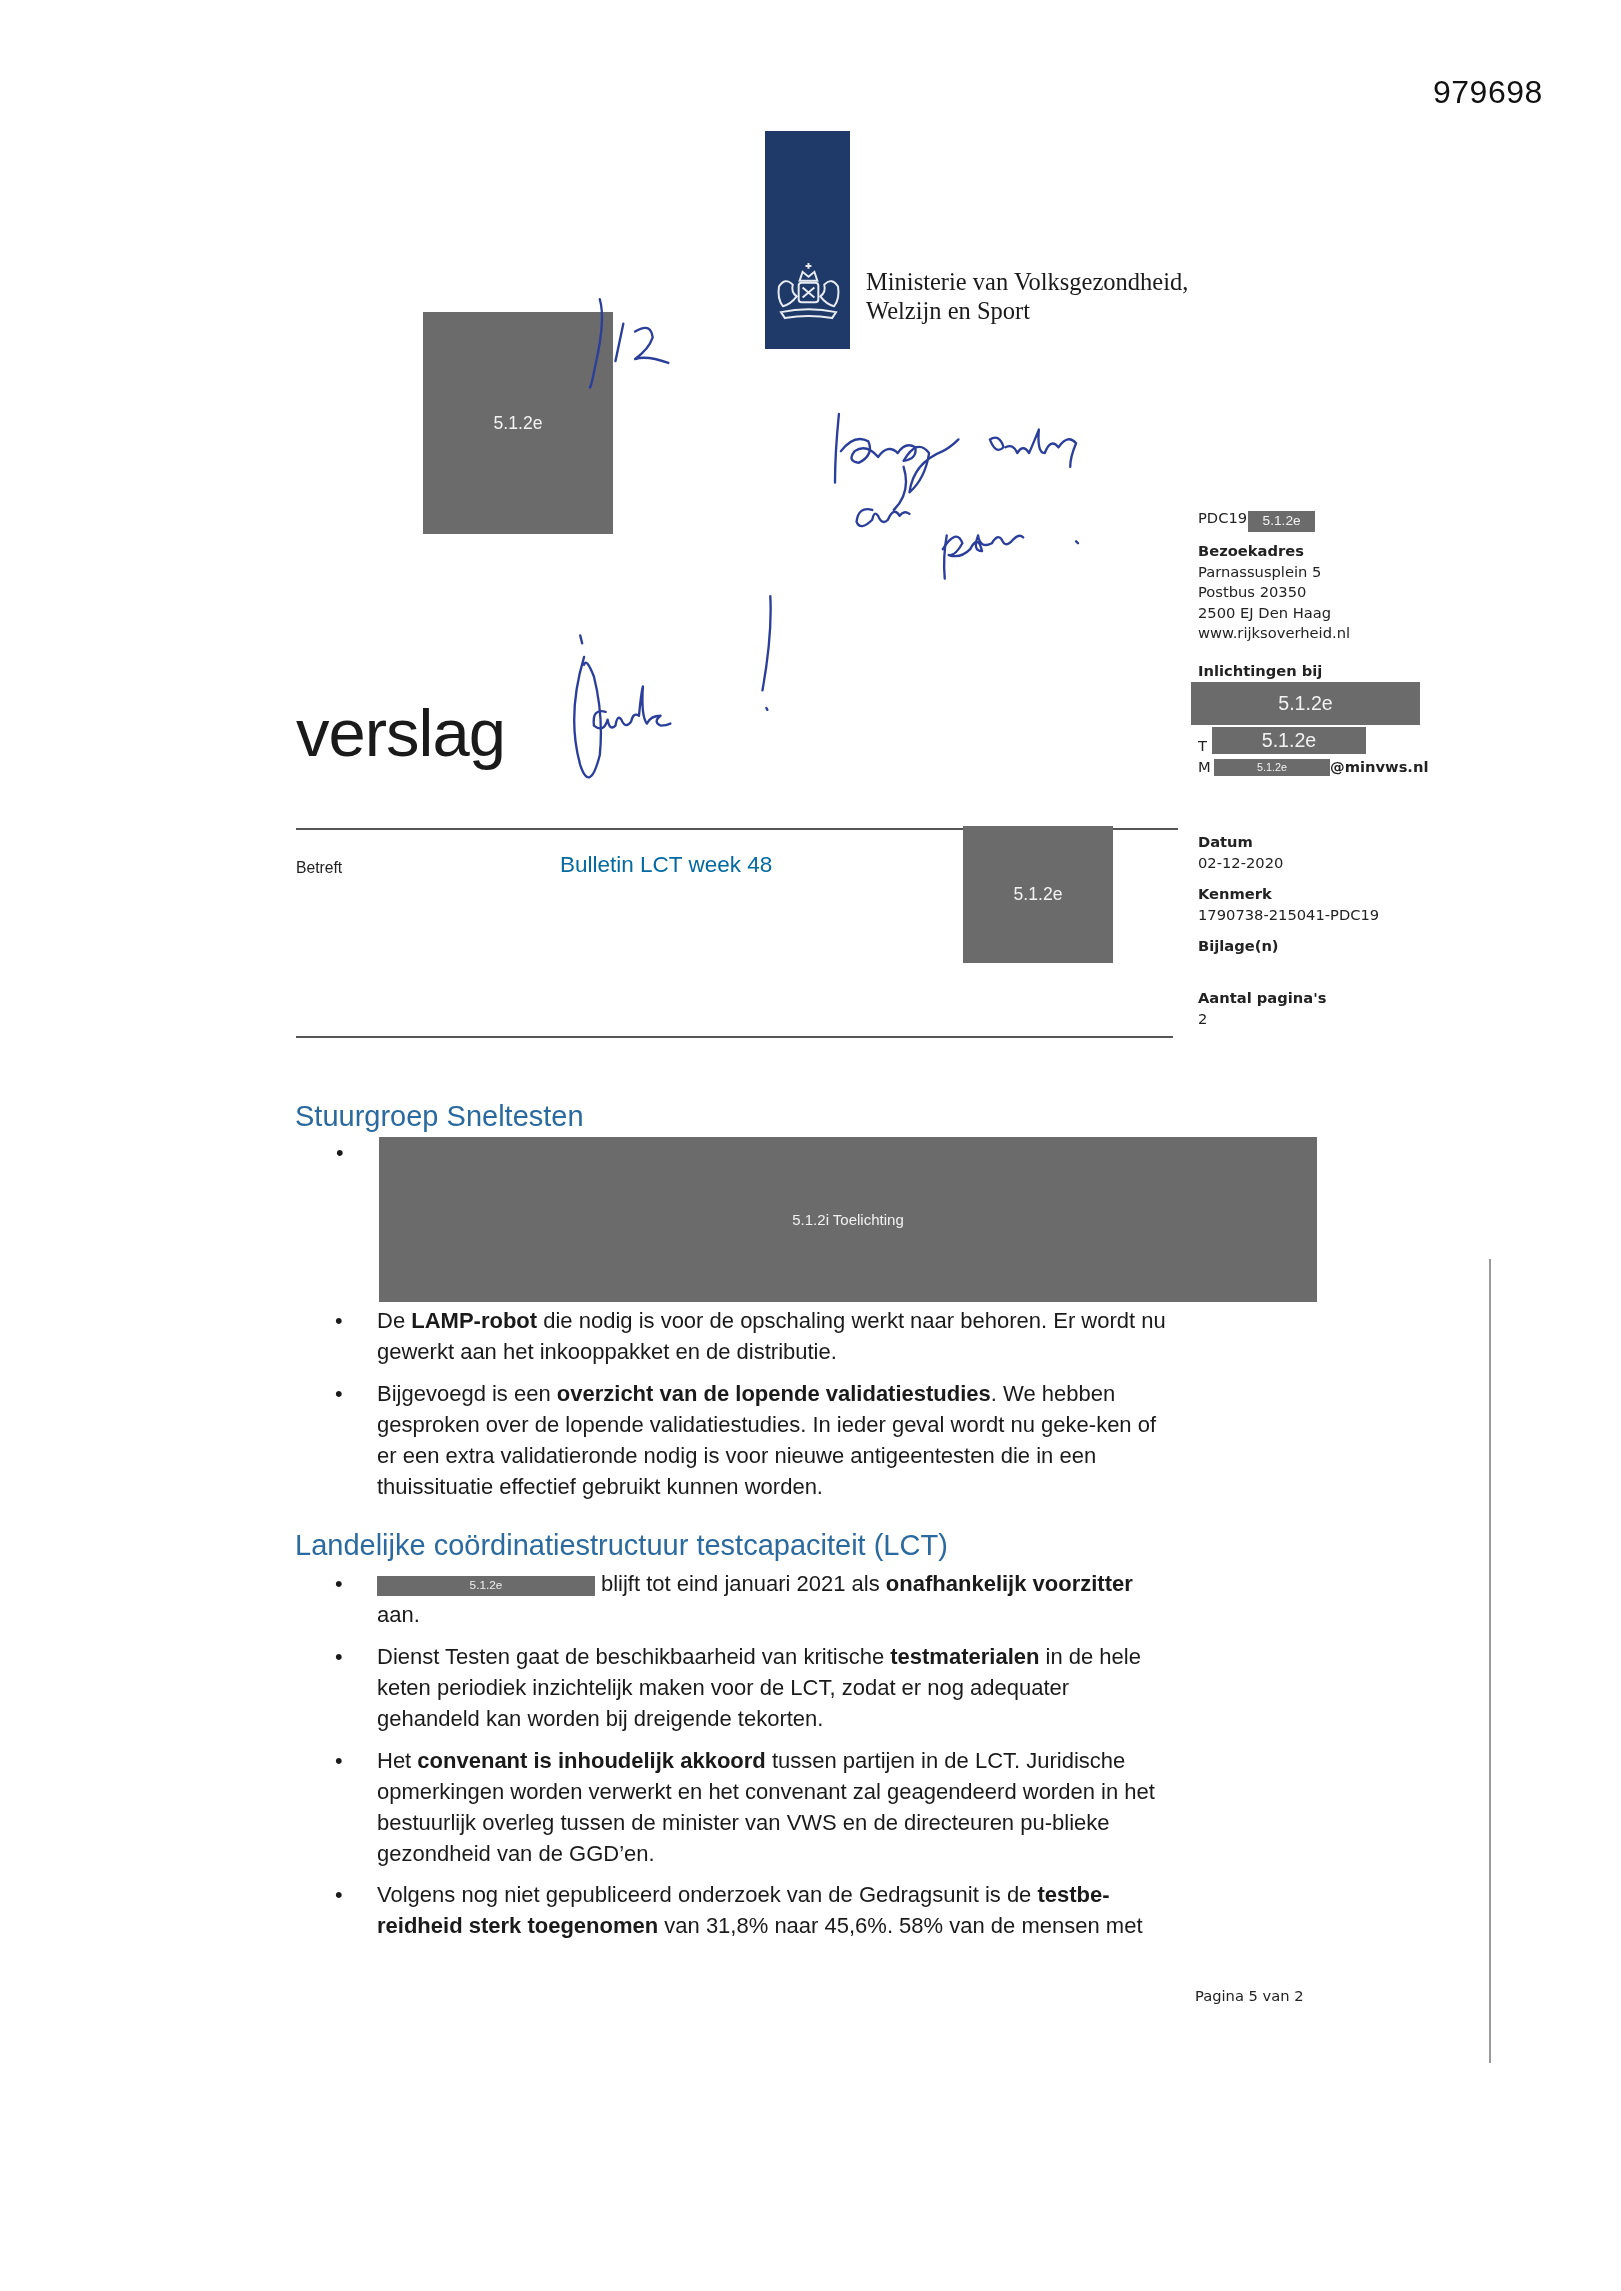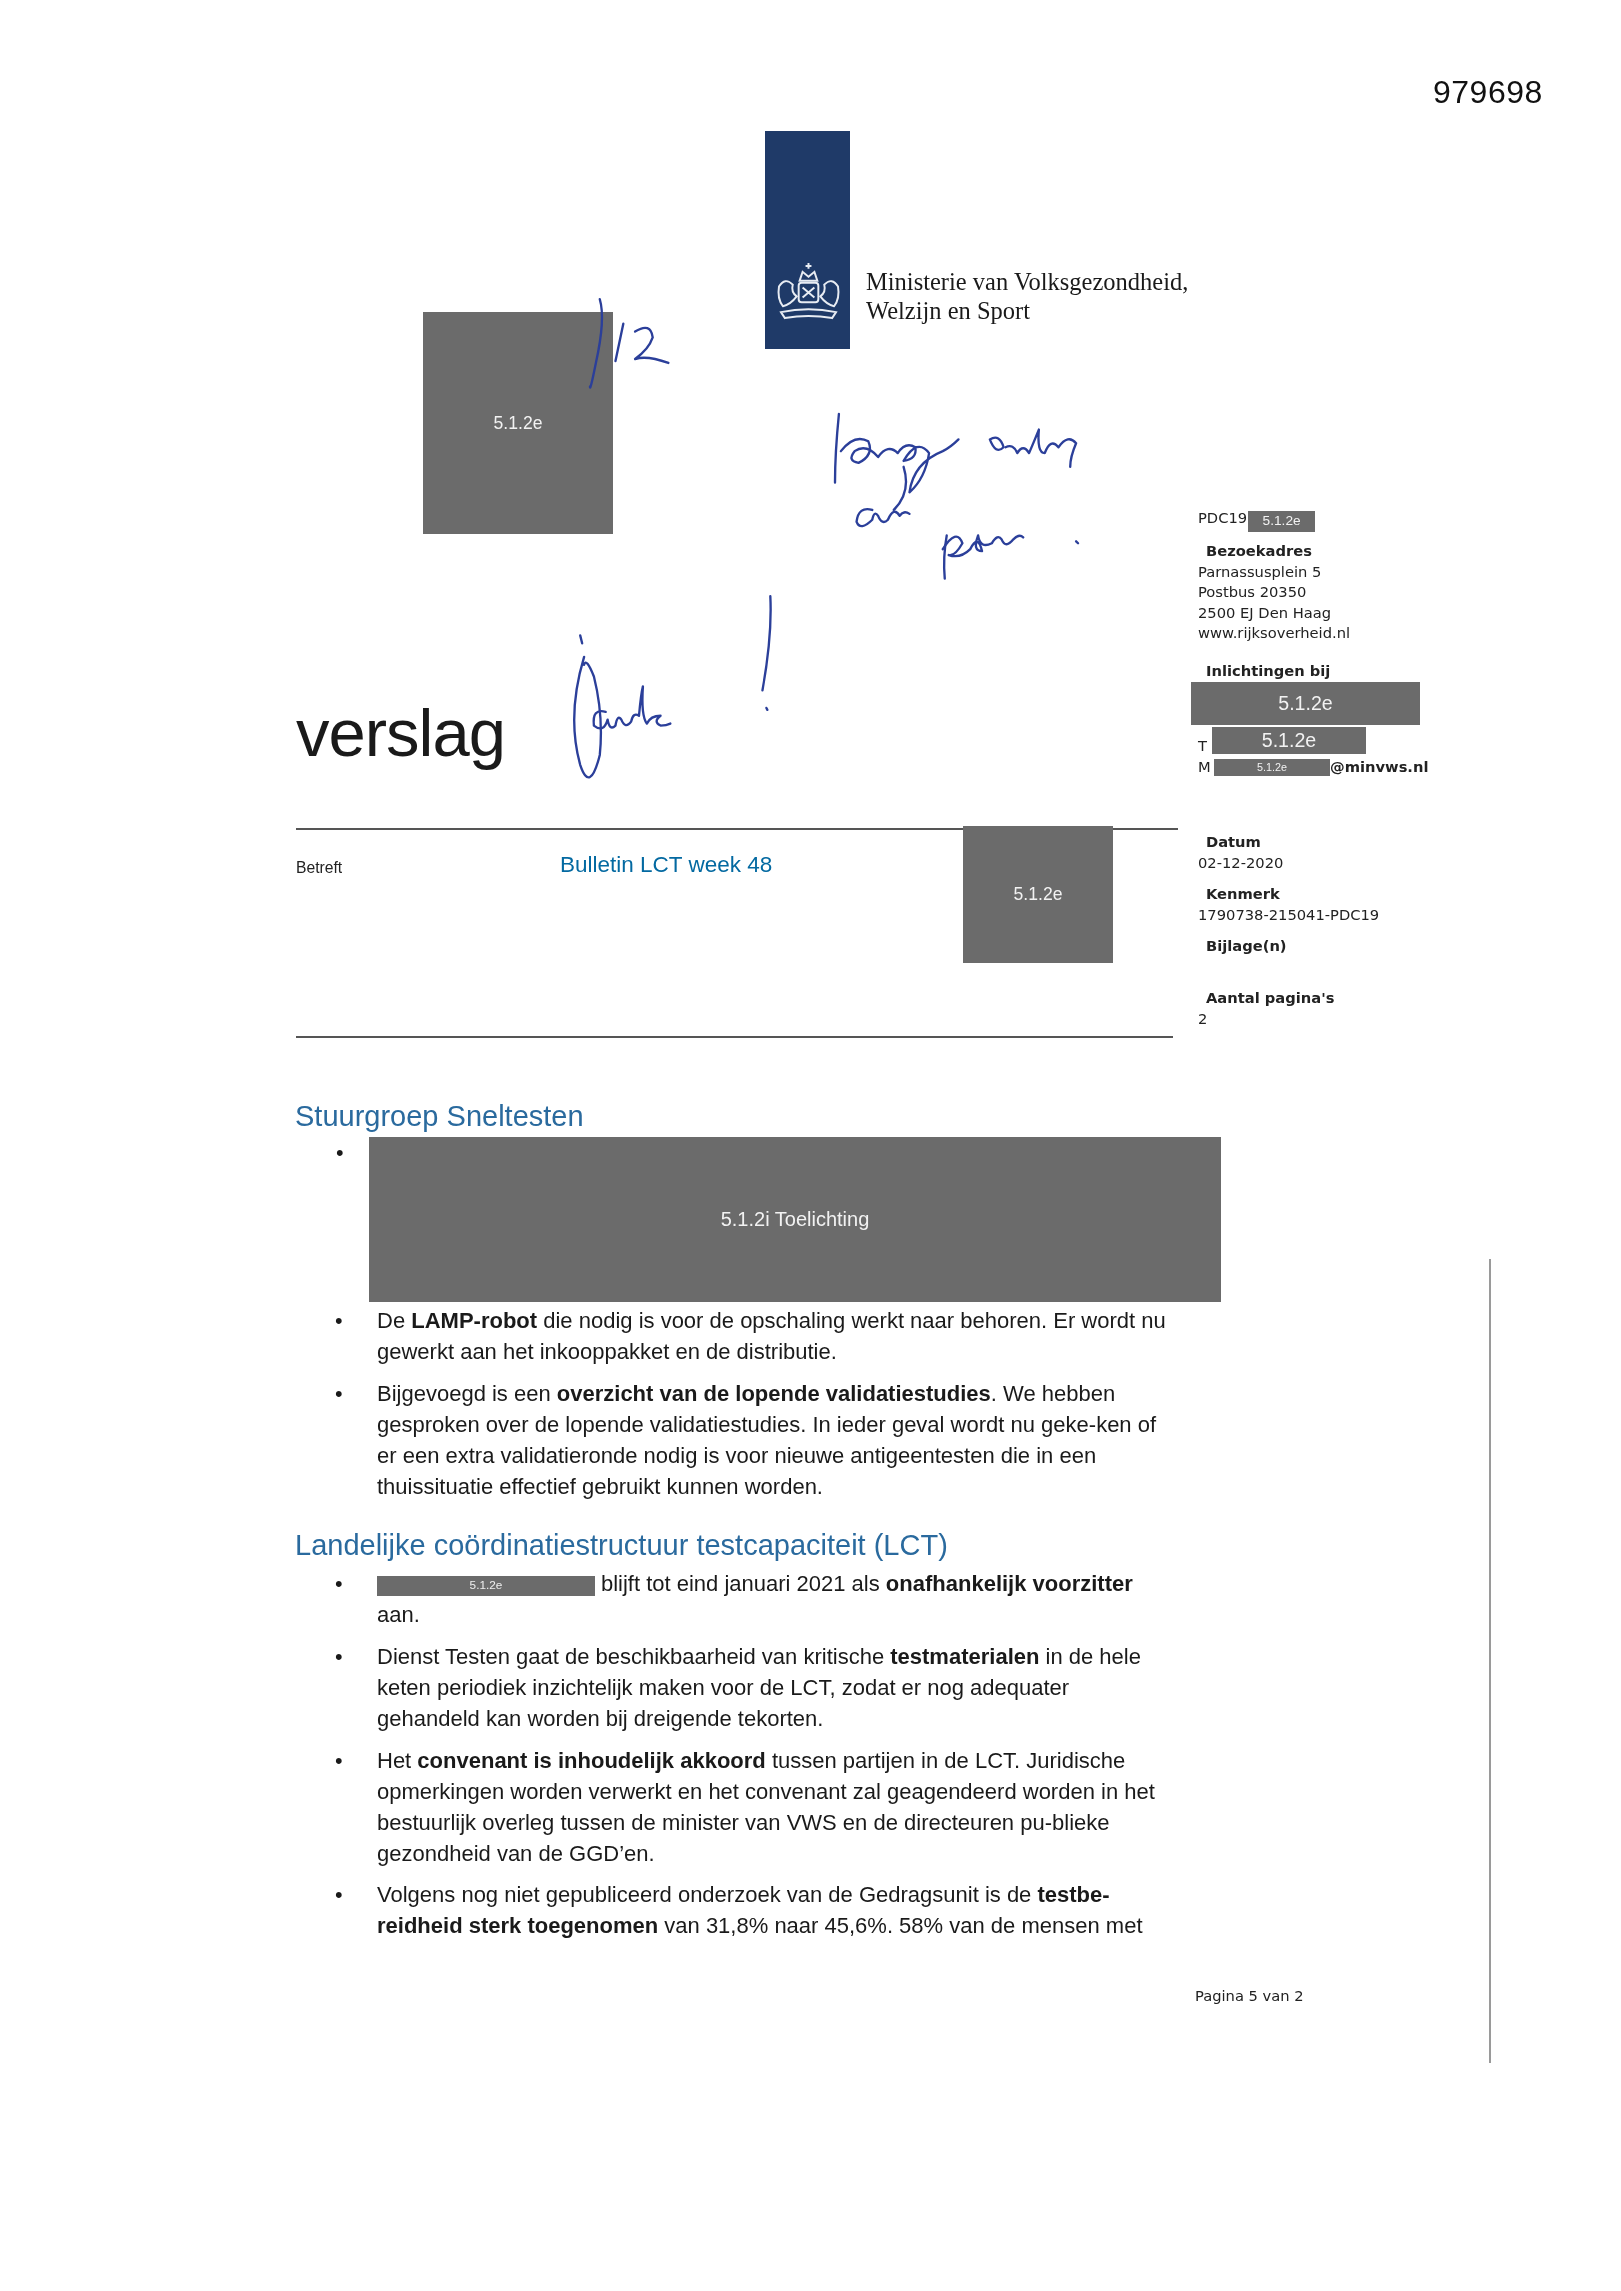--- a/index.html
+++ b/index.html
@@ -22,21 +22,21 @@
   .ministry { left: 866px; top: 267px; font-family: "Liberation Serif", serif; font-size: 24.5px; line-height: 29px; color: #1a1a1a; }
 
   
   .hand { position: absolute; left: 0; top: 0; pointer-events: none; }
 
   
   .title { left: 296px; top: 694px; font-size: 67px; color: #1a1a1a; letter-spacing: -1px; }
 
   
   .col { left: 1198px; font-family: "DejaVu Sans", sans-serif; font-size: 14.7px; line-height: 20.6px; color: #222; }
-  .col b { font-weight: bold; margin-left: 8px; }
+  .col b { font-weight: bold; }
 
   
   .rule { position: absolute; height: 2px; background: #555; }
 
   .betreft-label { left: 296px; top: 859px; font-size: 15.7px; color: #222; }
   .betreft-value { left: 560px; top: 852px; font-size: 22.5px; color: #0369a1; }
 
   
   .h2 { font-size: 29px; color: #2a6a9e; left: 295px; }
   .list { position: absolute; left: 333px; width: 833px; font-size: 22px; line-height: 31px; color: #1a1a1a; }
@@ -139,21 +139,21 @@
 <div class="abs title">verslag</div>
 
 <div class="rule" style="left:296px; top:828px; width:882px;"></div>
 <div class="abs betreft-label">Betreft</div>
 <div class="abs betreft-value">Bulletin LCT week 48</div>
 <div class="redact" style="left:963px; top:826px; width:150px; height:137px; font-size:17.6px;">5.1.2e</div>
 <div class="rule" style="left:296px; top:1036px; width:877px;"></div>
 
 <div class="abs h2" style="top:1100px;">Stuurgroep Sneltesten</div>
 <div class="abs" style="left:336px; top:1140px; font-size:21.6px;">•</div>
-<div class="redact" style="left:369px; top:1137px; width:852px; height:165px; font-size:20px;">5.1.2i Toelichting</div>
+<div class="redact" style="left:379px; top:1137px; width:938px; height:165px; font-size:15px;">5.1.2i Toelichting</div>
 
 <div class="list" style="top:1305px;">
   <div class="li">
     <span class="bullet">•</span>
     <span>De </span><b>LAMP-robot</b><span> die nodig is voor de opschaling werkt naar behoren. Er wordt nu gewerkt aan het inkooppakket en de distributie.</span>
   </div>
   <div class="li">
     <span class="bullet">•</span>
     <span>Bijgevoegd is een </span><b>overzicht van de lopende validatiestudies</b><span>. We hebben gesproken over de lopende validatiestudies. In ieder geval wordt nu geke-ken of er een extra validatieronde nodig is voor nieuwe antigeentesten die in een thuissituatie effectief gebruikt kunnen worden.</span>
   </div>

